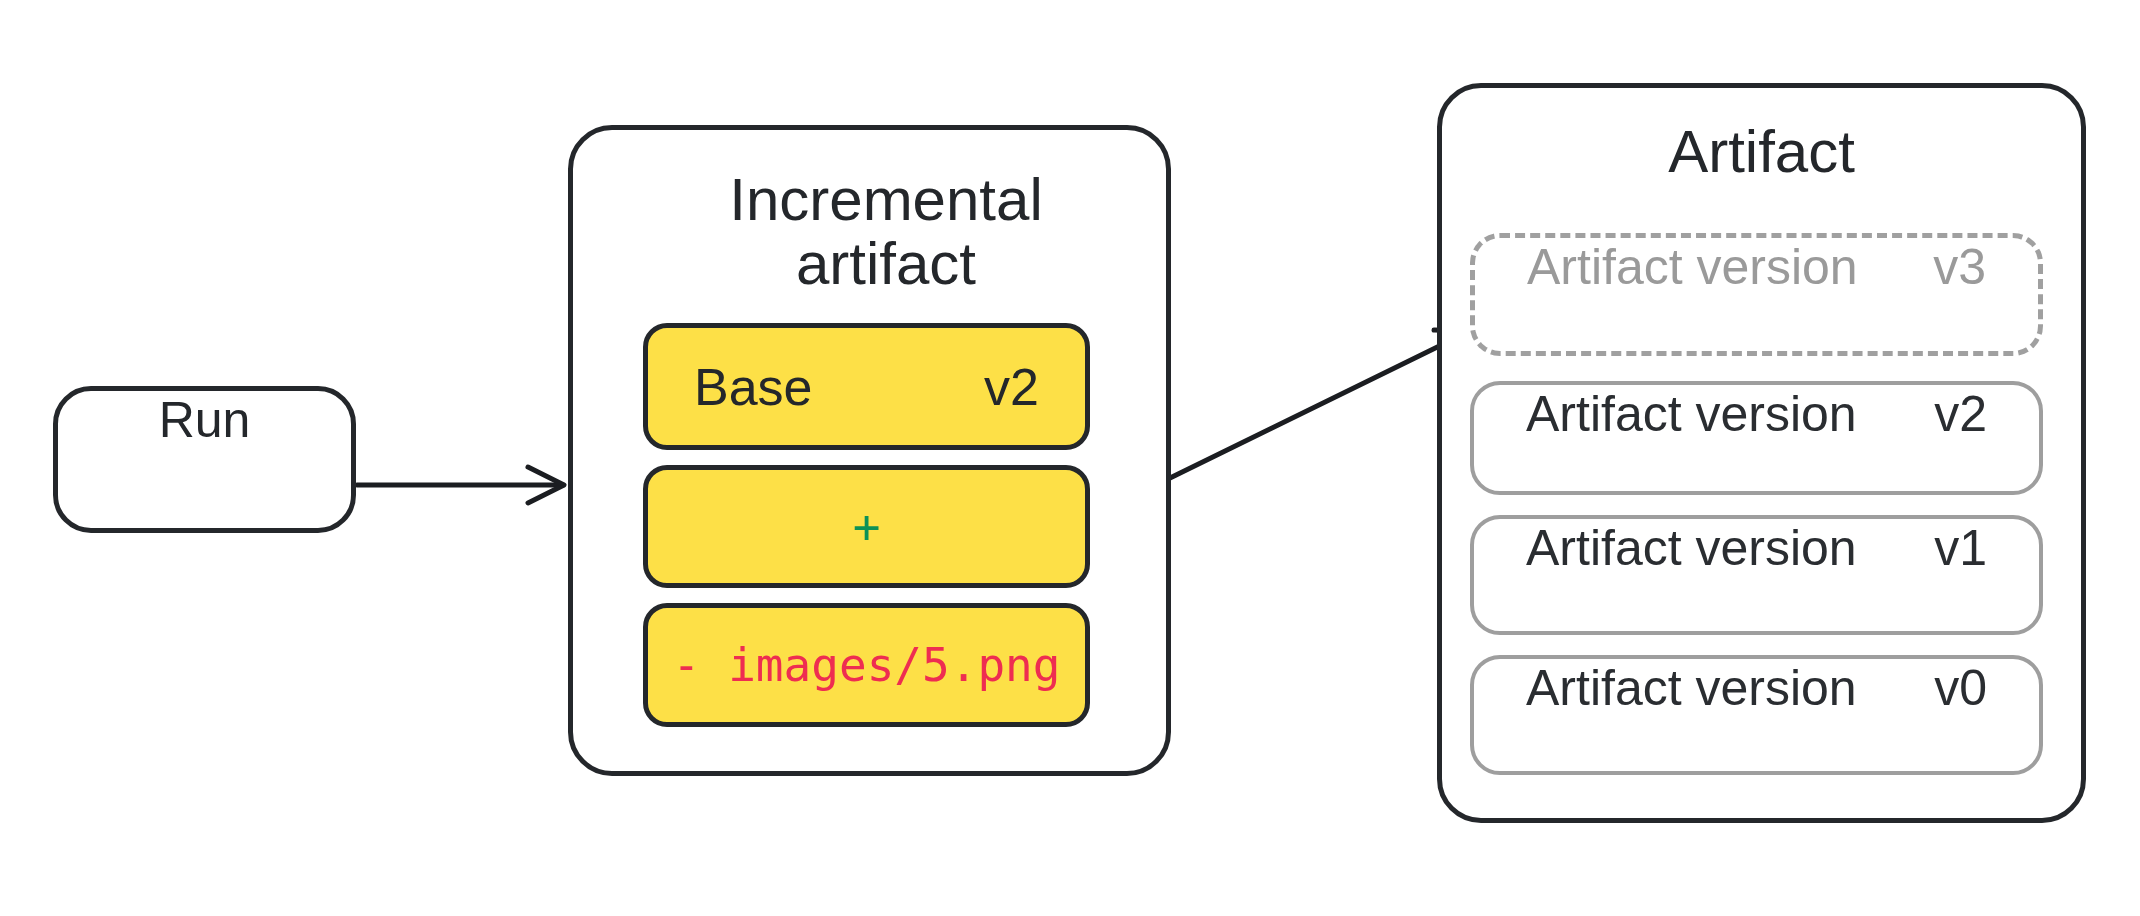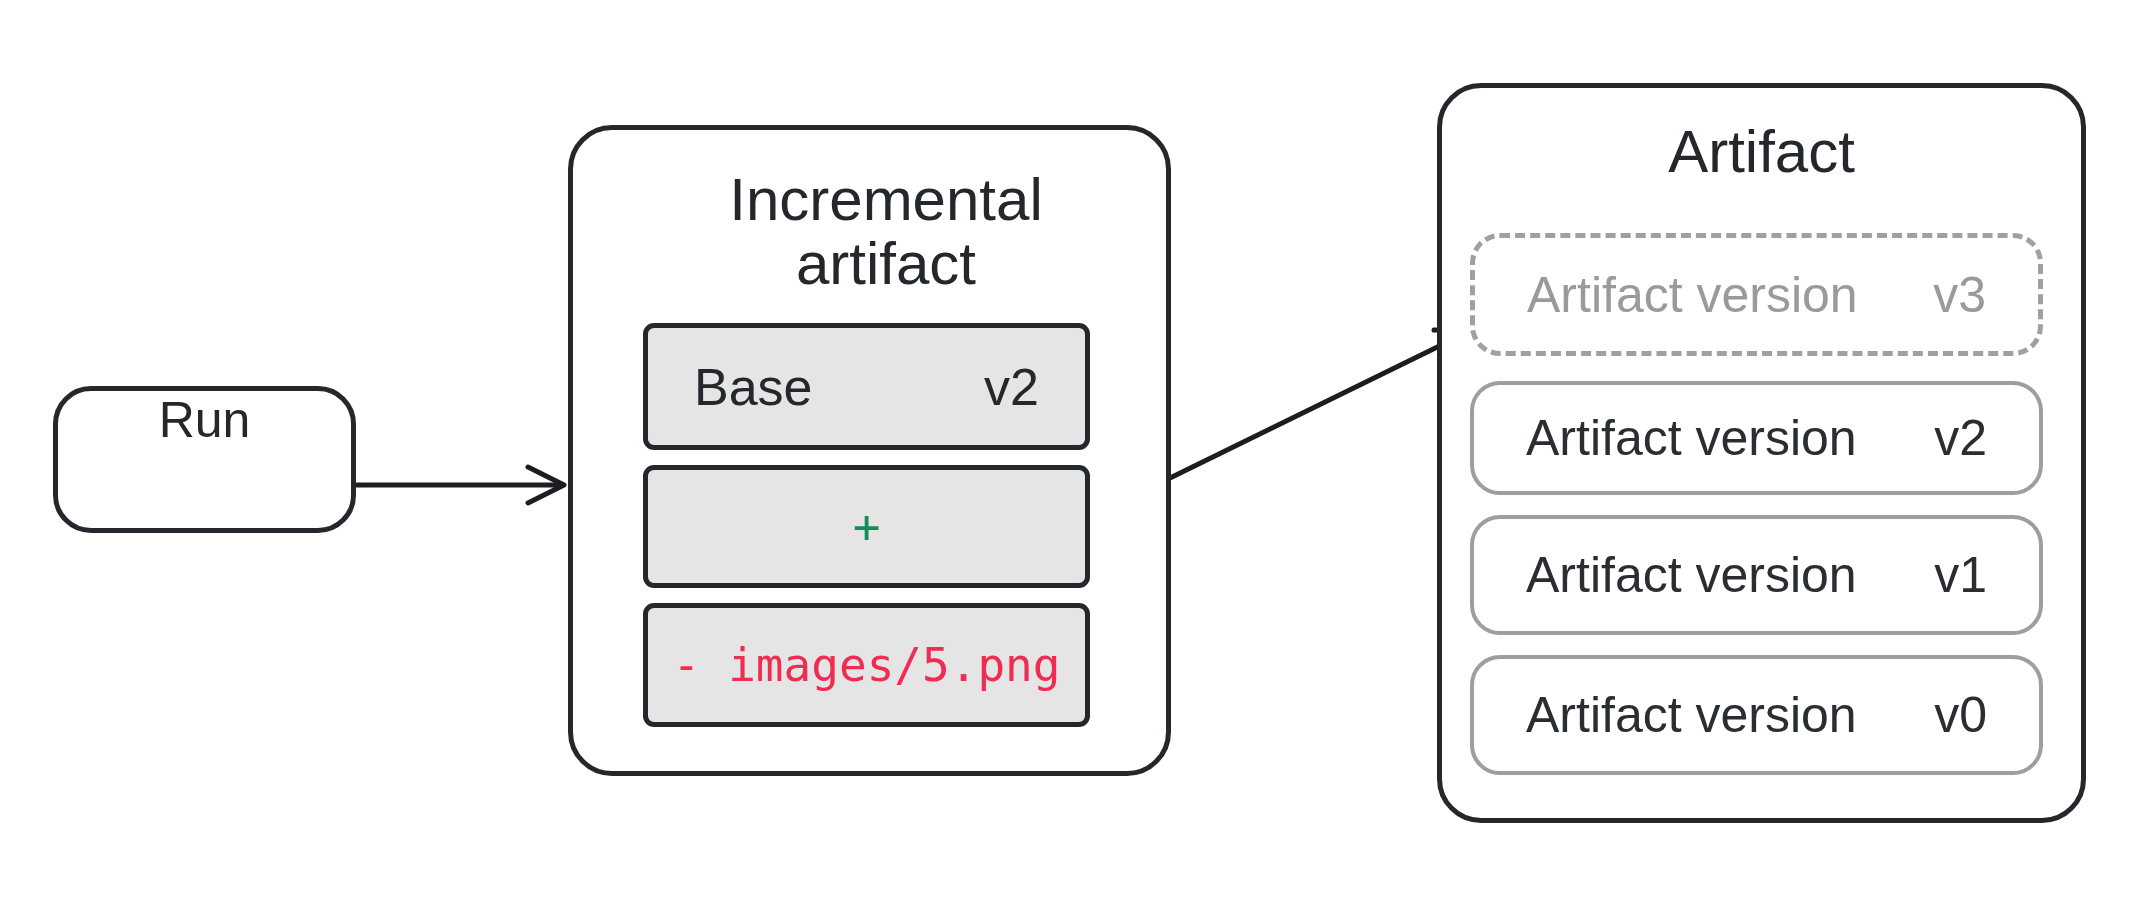--- a/index.html
+++ b/index.html
@@ -45,23 +45,23 @@
     font-size: 60px;
     line-height: 64px;
     color: #24272b;
   }
   .incremental-node .node-title { top: 38px; padding-left: 33px; }
   .inner-row {
     position: absolute;
     left: 70px;
     width: 447px;
     border: 5px solid #24272b;
-    border-radius: 11px;
+    border-radius: 24px;
     box-sizing: border-box;
-    background: #e5e5e5;
+    background: #fde047;
     display: flex;
     align-items: center;
   }
   .row-base   { top: 193px; height: 127px; justify-content: space-between; padding: 0 46px; font-size: 52px; }
   .row-added  { top: 335px; height: 123px; justify-content: center; gap: 28px; }
   .row-removed{ top: 473px; height: 124px; justify-content: center; gap: 28px; }
   .mono { font-family: "DejaVu Sans Mono", monospace; font-size: 46px; }
   .txt-green { color: #0d9156; }
   .txt-red   { color: #ee2d51; }
   
@@ -71,21 +71,20 @@
     border-radius: 44px;
   }
   .artifact-node .node-title { top: 32px; }
   .version-row {
     position: absolute;
     left: 28px;
     width: 573px;
     box-sizing: border-box;
     background: #ffffff;
     display: flex;
-    align-items: center;
     justify-content: space-between;
     padding: 0 52px;
     font-size: 50px;
     border: 4px solid #9e9e9e;
     border-radius: 30px;
     color: #2a2d31;
   }
   .version-pending {
     top: 145px; height: 123px;
     border: 5px dashed #a0a0a0;

